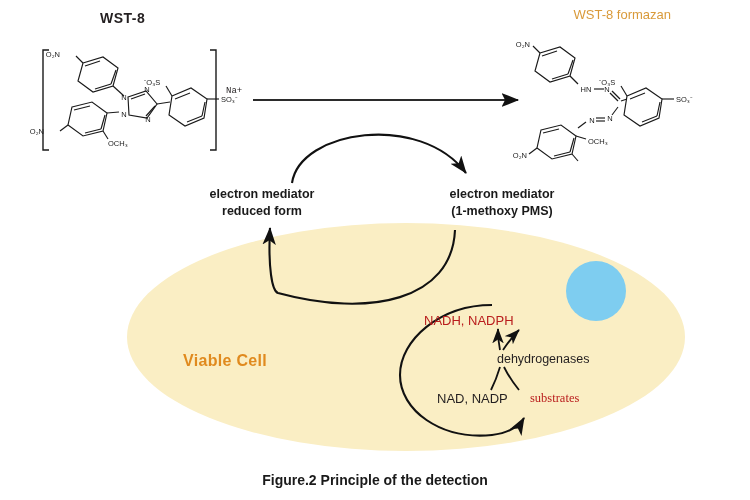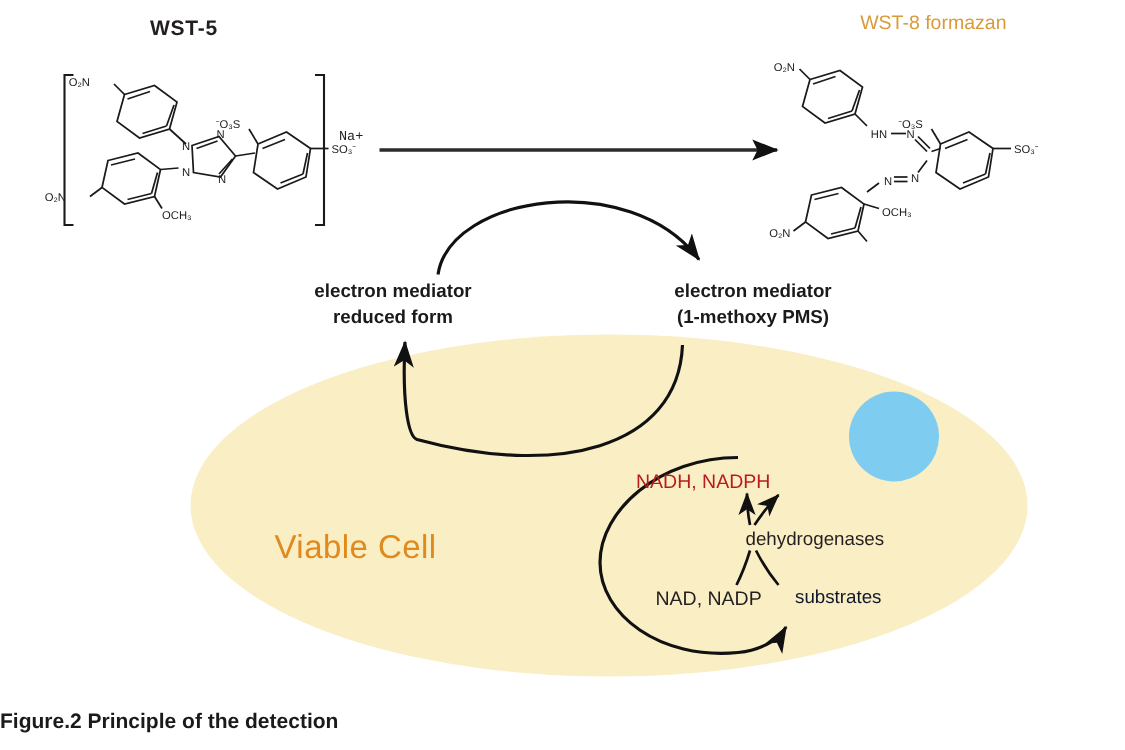--- a/index.html
+++ b/index.html
@@ -58,22 +58,22 @@
     left: 422px; top: 186px;
     width: 160px;
     text-align: center;
     font-size: 12.5px;
     font-weight: 600;
     line-height: 17px;
     color: #1a1a1a;
   }
   .viable-cell {
     left: 183px; top: 352px;
-    font-size: 22px;
-    font-weight: 400;
+    font-size: 16px;
+    font-weight: 700;
     color: #e08a1e;
     letter-spacing: 0.3px;
   }
   .nadh-label {
     left: 424px; top: 313px;
     font-size: 13px;
     color: #b91c1c;
   }
   .dehydrogenases-label {
     left: 467px; top: 352px;
@@ -82,25 +82,27 @@
     margin-left: 30px;
   }
   .nad-label {
     left: 437px; top: 391px;
     font-size: 13px;
     color: #231f20;
   }
   .substrates-label {
     left: 530px; top: 391px;
     font-size: 12.5px;
-    color: #0f172a;
+    color: #b91c1c;
+    font-family: Liberation Serif, serif;
   }
   .figure-caption {
     left: 0px; top: 472px;
     width: 750px;
+    text-align: center;
     font-size: 14px;
     font-weight: 700;
     color: #1a1a1a;
   }
   
 </style>
 </head>
 <body>
 
 <div id="canvas">
@@ -233,21 +235,21 @@
       <text x="588" y="144">OCH₃</text>
       <text x="607" y="85" text-anchor="middle">⁻O₃S</text>
       <text x="676" y="102">SO₃⁻</text>
       <text x="586" y="92" text-anchor="middle">HN</text>
       <text x="607" y="92" text-anchor="middle">N</text>
       <text x="592" y="123" text-anchor="middle">N</text>
       <text x="610" y="121" text-anchor="middle">N</text>
     </g>
   </svg>
 
-  <div class="abs title-wst8">WST-5</div>
+  <div class="abs title-wst8">WST-8</div>
 
   <div class="abs title-formazan">
     <div>WST-8 formazan</div>
   </div>
 
   <div class="abs na-label">Na+</div>
 
   <div class="abs mediator-left">
     <div>electron mediator</div>
     <div>reduced form</div>

